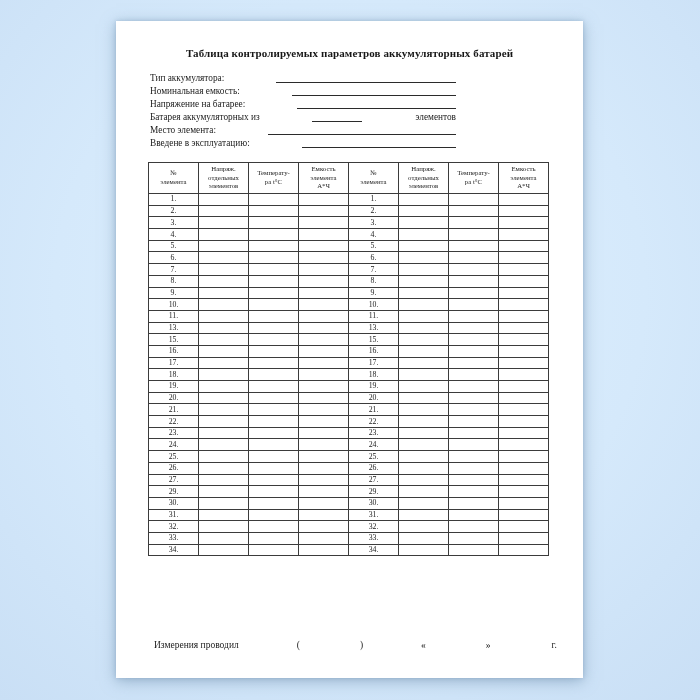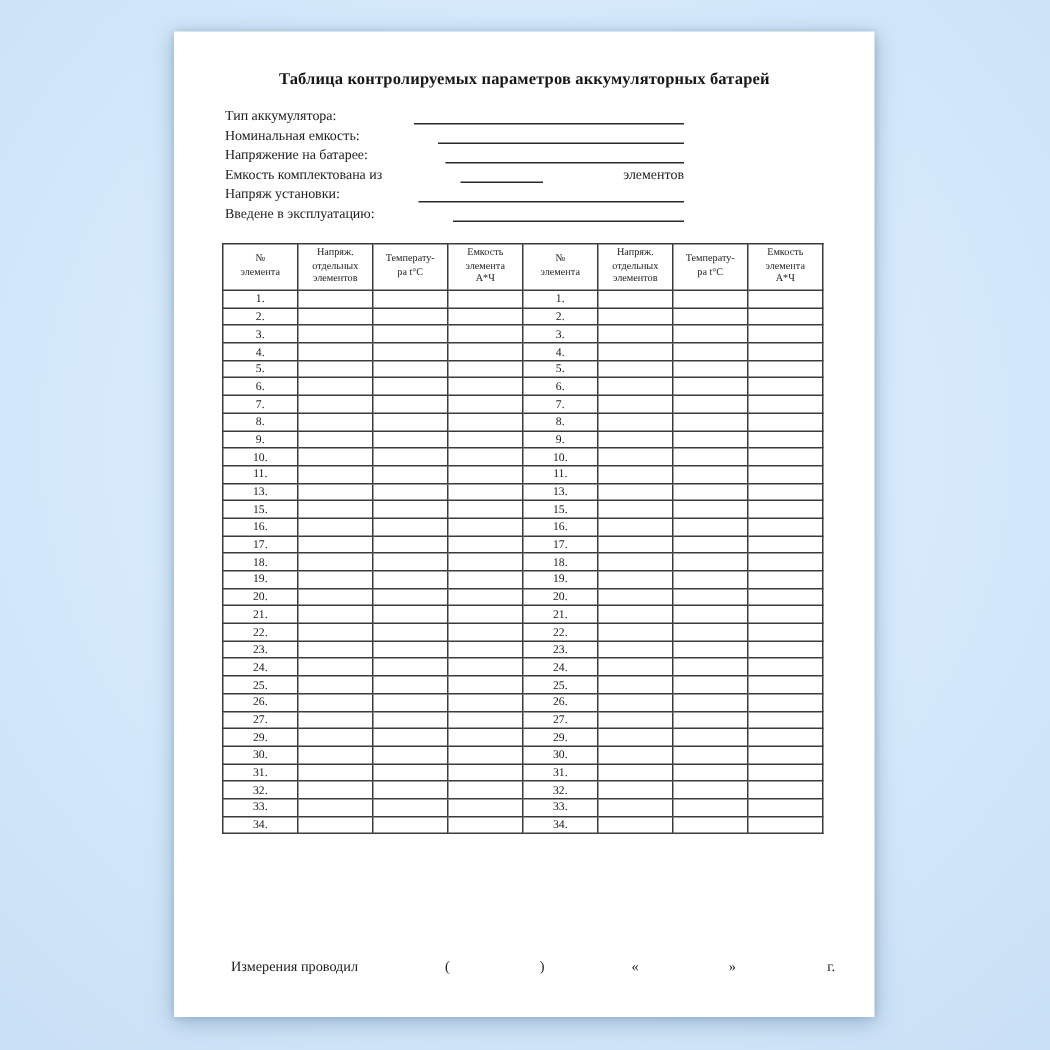--- a/index.html
+++ b/index.html
@@ -62,26 +62,26 @@
         </div>
         <div class="field">
           <span class="flabel">Номинальная емкость:</span>
           <span class="blank"></span>
         </div>
         <div class="field">
           <span class="flabel">Напряжение на батарее:</span>
           <span class="blank"></span>
         </div>
         <div class="field">
-          <span class="flabel">Емкость комплектована из</span>
+          <span class="flabel">Батарея аккумуляторных из</span>
           <span class="blank"></span>
           <span class="suffix">элементов</span>
         </div>
         <div class="field">
-          <span class="flabel">Напряж установки:</span>
+          <span class="flabel">Место элемента:</span>
           <span class="blank"></span>
         </div>
         <div class="field">
           <span class="flabel">Введене в эксплуатацию:</span>
           <span class="blank"></span>
         </div>
       </div>
 
     <div class="table-wrap">
       <table id="param-table">

